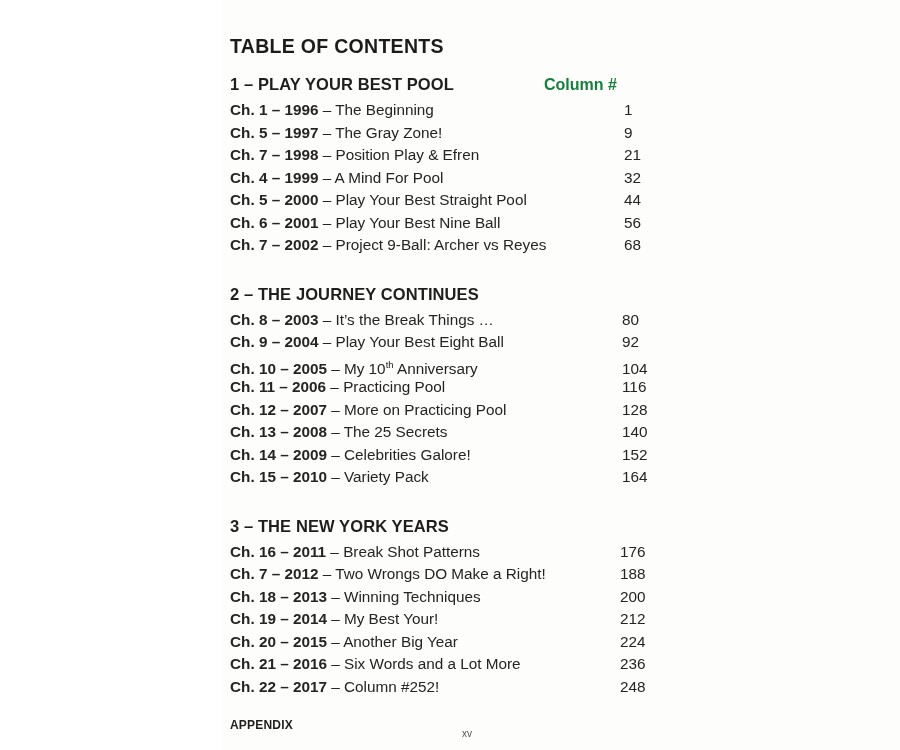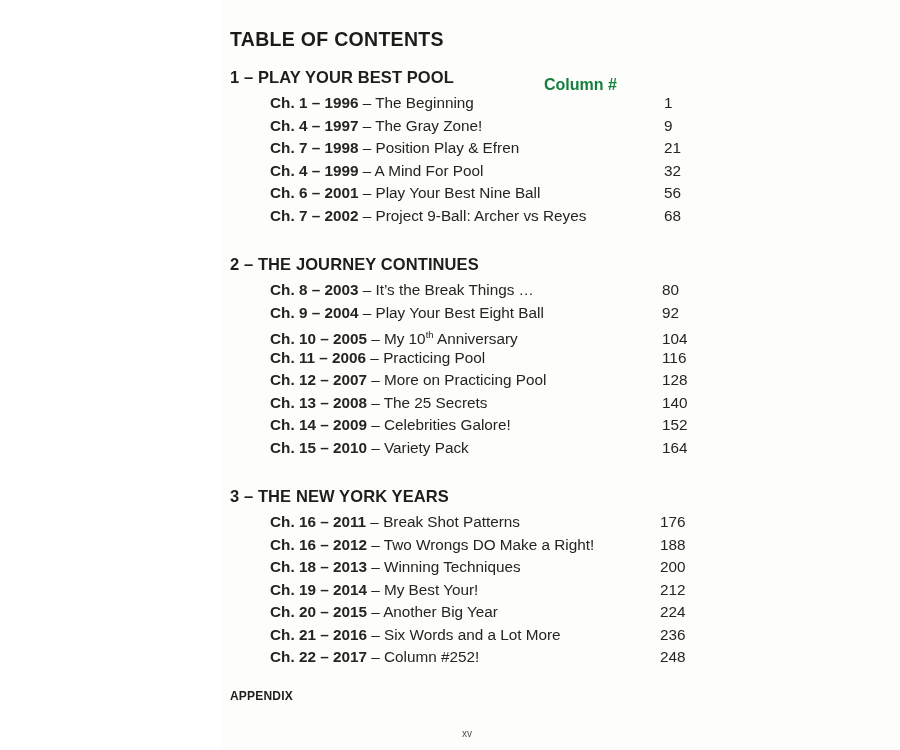--- a/index.html
+++ b/index.html
@@ -24,21 +24,21 @@
     position: absolute;
     left: 0;
     top: 0;
     width: 222px;
     height: 750px;
     background: #ffffff;
   }
   .content {
     position: absolute;
     left: 230px;
-    top: 28px;
+    top: 35px;
     width: 630px;
   }
   .doc-title {
     font-size: 19.5px;
     font-weight: bold;
     letter-spacing: 0.3px;
     color: #1d1b1a;
     margin: 0 0 17px 0;
   }
   .section {
@@ -70,21 +70,20 @@
     display: flex;
     align-items: baseline;
     line-height: 22.5px;
     height: 22.5px;
   }
   .entry-label {
     flex: 0 0 352px;
     font-size: 15.3px;
     color: #262423;
     white-space: nowrap;
-    margin-left: 40px;
   }
   .entry-label b {
     font-weight: bold;
   }
   .entry-sep {
     font-weight: normal;
   }
   .entry-page {
     flex: 0 0 auto;
     width: 60px;
@@ -128,30 +127,34 @@
 
     <div class="section sec1">
       <div class="section-header-row">
         <span class="section-title">1 – PLAY YOUR BEST POOL</span>
       </div>
       <div class="entry">
         <span class="entry-label"><b>Ch. 1 – 1996</b><span class="entry-sep"> – </span><span>The Beginning</span></span>
         <span class="entry-page">1</span>
       </div>
       <div class="entry">
-        <span class="entry-label"><b>Ch. 4 – 1997</b><span class="entry-sep"> – </span><span>The Gray Zone!</span></span>
+        <span class="entry-label"><b>Ch. 5 – 1997</b><span class="entry-sep"> – </span><span>The Gray Zone!</span></span>
         <span class="entry-page">9</span>
       </div>
       <div class="entry">
         <span class="entry-label"><b>Ch. 7 – 1998</b><span class="entry-sep"> – </span><span>Position Play &amp; Efren</span></span>
         <span class="entry-page">21</span>
       </div>
       <div class="entry">
         <span class="entry-label"><b>Ch. 4 – 1999</b><span class="entry-sep"> – </span><span>A Mind For Pool</span></span>
         <span class="entry-page">32</span>
+      </div>
+      <div class="entry">
+        <span class="entry-label"><b>Ch. 5 – 2000</b><span class="entry-sep"> – </span><span>Play Your Best Straight Pool</span></span>
+        <span class="entry-page">44</span>
       </div>
       <div class="entry">
         <span class="entry-label"><b>Ch. 6 – 2001</b><span class="entry-sep"> – </span><span>Play Your Best Nine Ball</span></span>
         <span class="entry-page">56</span>
       </div>
       <div class="entry">
         <span class="entry-label"><b>Ch. 7 – 2002</b><span class="entry-sep"> – </span><span>Project 9-Ball: Archer vs Reyes</span></span>
         <span class="entry-page">68</span>
       </div>
     </div>
@@ -200,21 +203,21 @@
 
     <div class="section sec3">
       <div class="section-header-row">
         <span class="section-title">3 – THE NEW YORK YEARS</span>
       </div>
       <div class="entry">
         <span class="entry-label"><b>Ch. 16 – 2011</b><span class="entry-sep"> – </span><span>Break Shot Patterns</span></span>
         <span class="entry-page">176</span>
       </div>
       <div class="entry">
-        <span class="entry-label"><b>Ch. 16 – 2012</b><span class="entry-sep"> – </span><span>Two Wrongs DO Make a Right!</span></span>
+        <span class="entry-label"><b>Ch. 7 – 2012</b><span class="entry-sep"> – </span><span>Two Wrongs DO Make a Right!</span></span>
         <span class="entry-page">188</span>
       </div>
       <div class="entry">
         <span class="entry-label"><b>Ch. 18 – 2013</b><span class="entry-sep"> – </span><span>Winning Techniques</span></span>
         <span class="entry-page">200</span>
       </div>
       <div class="entry">
         <span class="entry-label"><b>Ch. 19 – 2014</b><span class="entry-sep"> – </span><span>My Best Your!</span></span>
         <span class="entry-page">212</span>
       </div>

